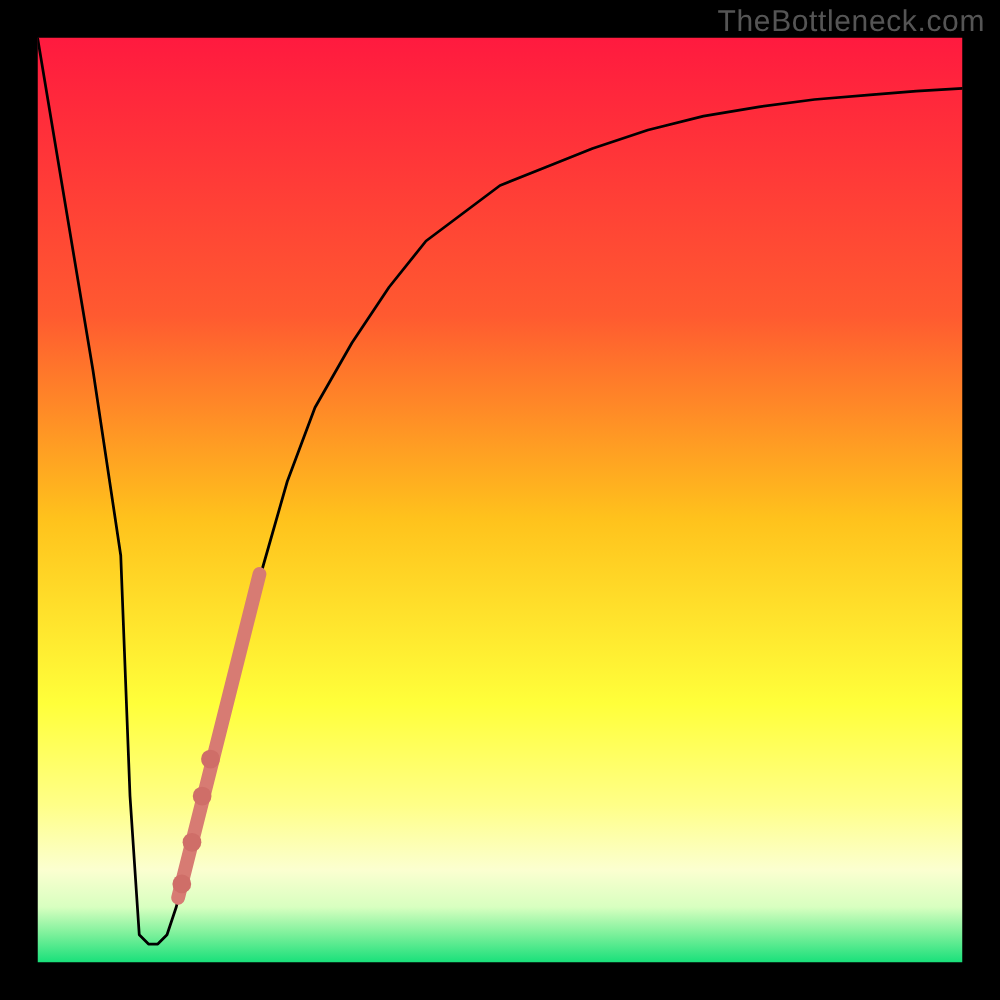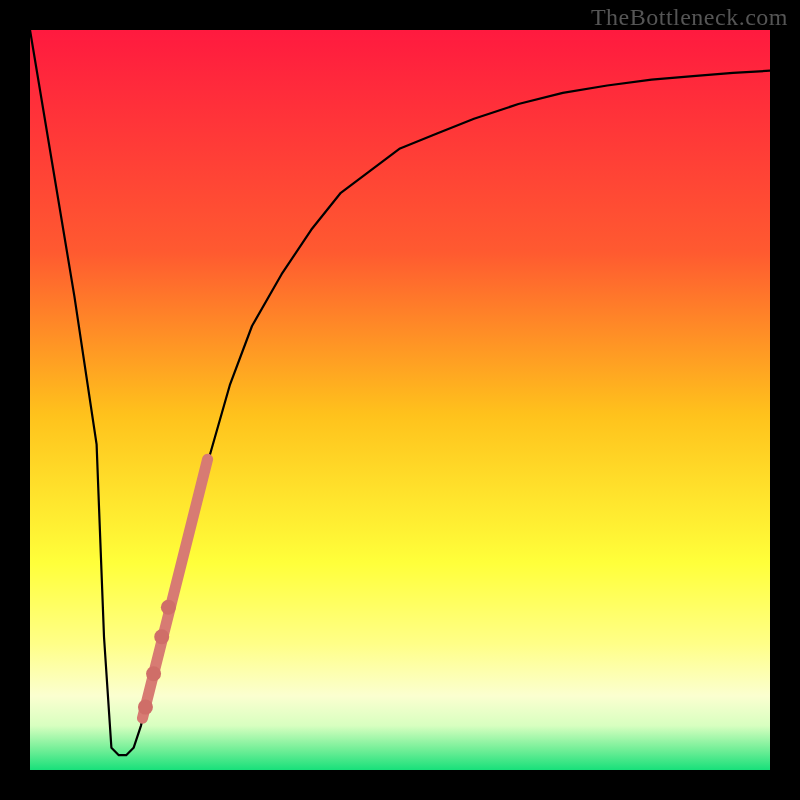--- a/index.html
+++ b/index.html
@@ -20,21 +20,21 @@
     position: absolute;
     left: 30px;
     top: 30px;
     width: 740px;
     height: 740px;
   }
   .watermark {
     position: absolute;
     top: 4px;
     right: 12px;
-    font-family: Liberation Serif, serif;
+    font-family: Liberation Sans, sans-serif;
     font-size: 24px;
     color: #555;
     letter-spacing: 0.5px;
   }
   svg {
     display: block;
   }
 </style>
 </head>
 <body>

